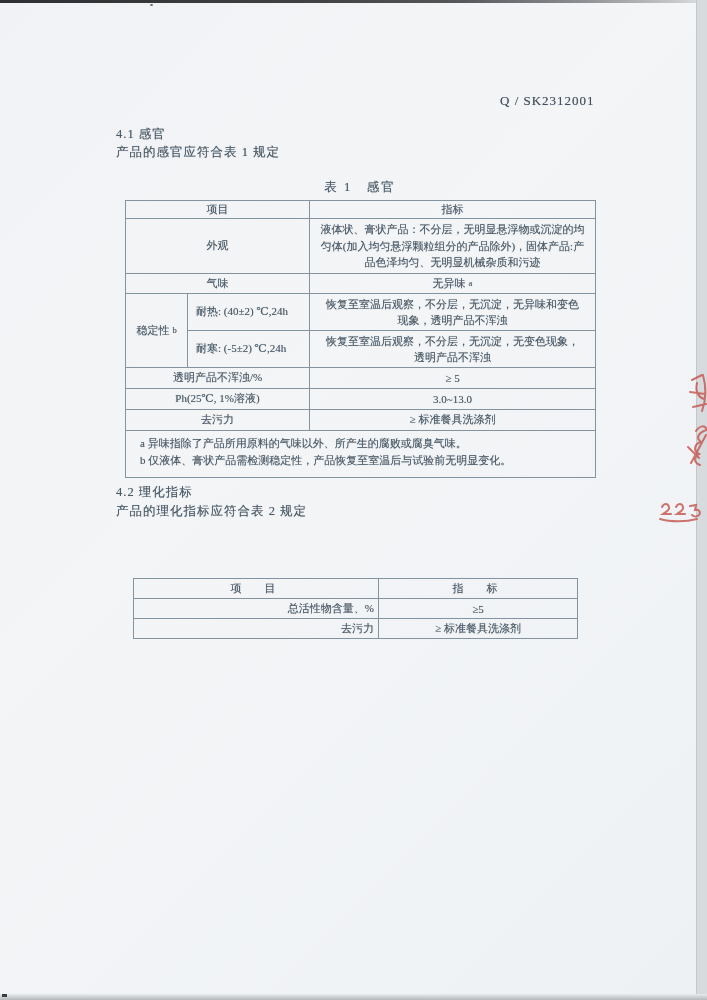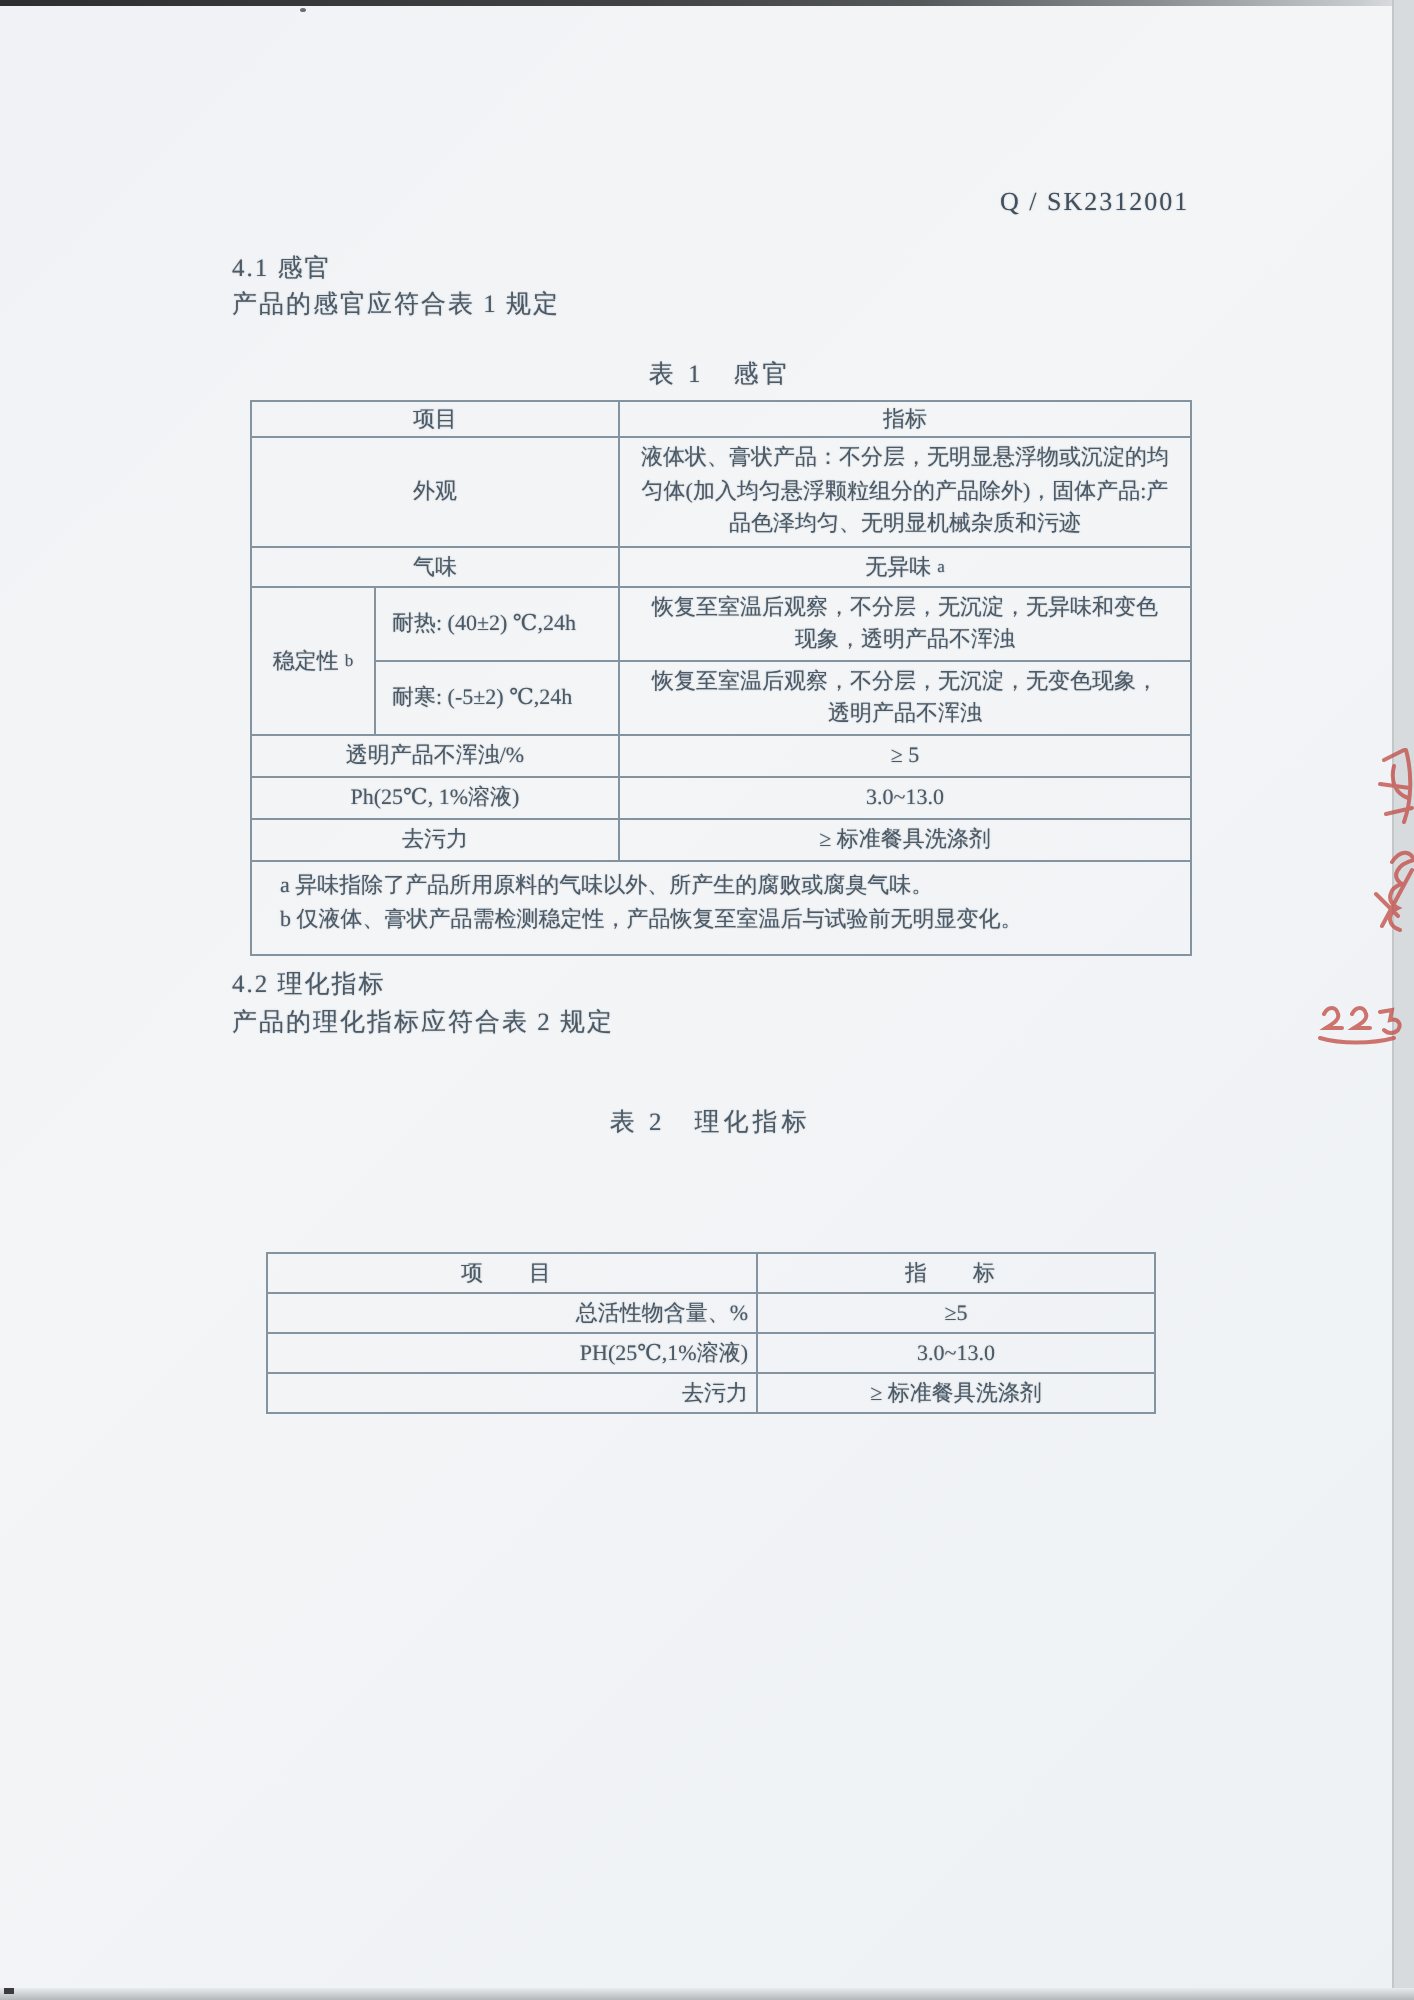--- a/index.html
+++ b/index.html
@@ -52,21 +52,21 @@
     border-collapse: collapse; table-layout: fixed;
     font-size: 11px; color: #4b5a66;
   }
   th, td {
     border: 1px solid #8493a0;
     font-weight: normal;
     text-align: center; vertical-align: middle;
     padding: 1px 4px;
   }
   #table1 { left: 125px; top: 200px; width: 470px; }
-  #table2 { left: 133px; top: 578px; width: 444px; margin-top: 48px; }
+  #table2 { left: 133px; top: 578px; width: 444px; }
 
   #table1 .row-header th { height: 18px; }
   .cell-appearance-value { height: 54px; line-height: 16.5px; padding: 2px 10px; }
   .row-odor td { height: 20px; }
   .cell-condition { text-align: left; padding-left: 8px; height: 35px; }
   .cell-stab-value { height: 35px; line-height: 16px; padding: 2px 12px; }
   .row-active td, .row-ph td, .row-deterg td { height: 21px; }
   .cell-notes {
     text-align: left; padding: 4px 10px 8px 14px;
     height: 37px; line-height: 17px; vertical-align: top;
@@ -141,39 +141,34 @@
       <td colspan="3" class="cell-notes">
         <div>a 异味指除了产品所用原料的气味以外、所产生的腐败或腐臭气味。</div>
         <div>b 仅液体、膏状产品需检测稳定性，产品恢复至室温后与试验前无明显变化。</div>
       </td>
     </tr>
   </tbody>
     </table>
 
   <div class="sec-heading" id="s42-heading">4.2 理化指标</div>
   <div class="sec-intro" id="s42-intro">产品的理化指标应符合表 2 规定</div>
-  <div class="tbl-caption" id="t2-caption">表 2　理化指标</div>
 
   <table id="table2">
     <colgroup>
         <col style="width:245px">
         <col style="width:199px">
       </colgroup>
     <tbody>
         <tr>
       <th>项　目</th>
       <th>指　标</th>
     </tr>
     <tr>
       <td class="cell-label">总活性物含量、%</td>
       <td>≥5</td>
-    </tr>
-    <tr>
-      <td class="cell-label">PH(25℃,1%溶液)</td>
-      <td>3.0~13.0</td>
     </tr>
     <tr>
       <td class="cell-label">去污力</td>
       <td>≥ 标准餐具洗涤剂</td>
     </tr>
   </tbody>
     </table>
 
   <svg class="red-marks" viewBox="0 0 57 215" xmlns="http://www.w3.org/2000/svg">
     <path d="M42 25 l10 -5 M47 28 c-2 8 1 14 7 16 M40 37 l15 2 M53 20 c3 11 3 25 -1 36 M43 52 l13 -3"></path>

